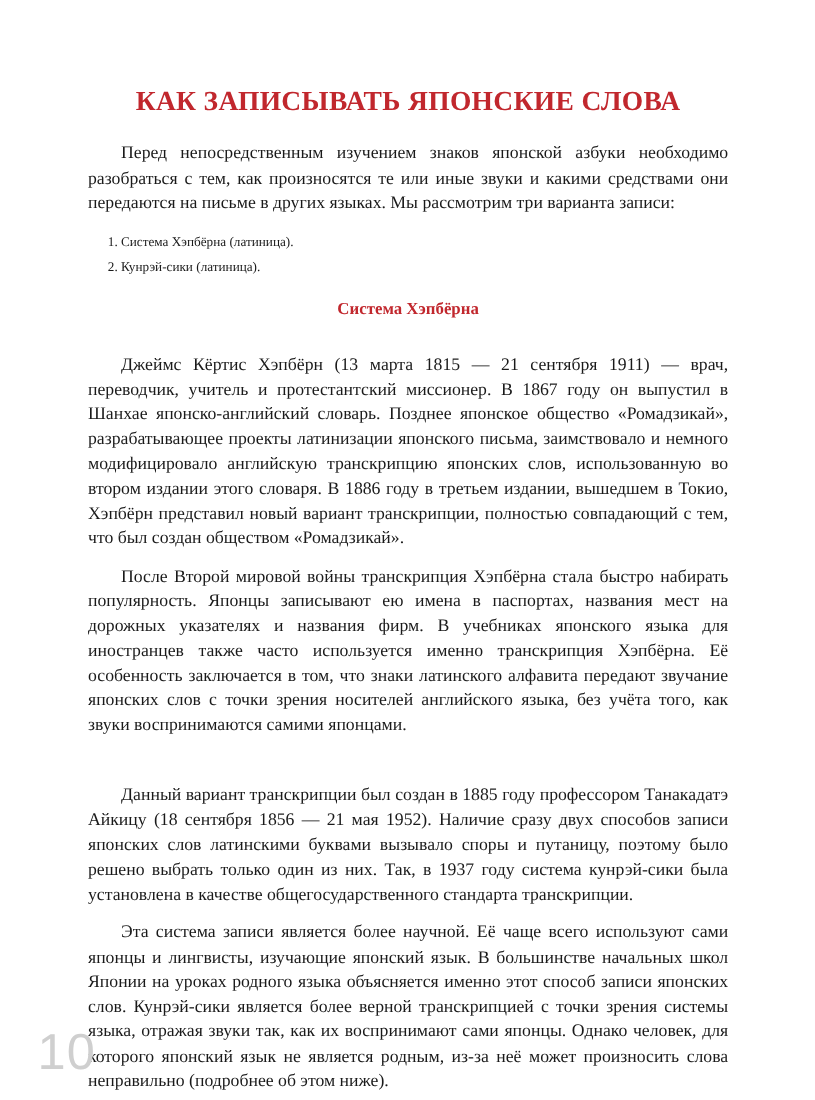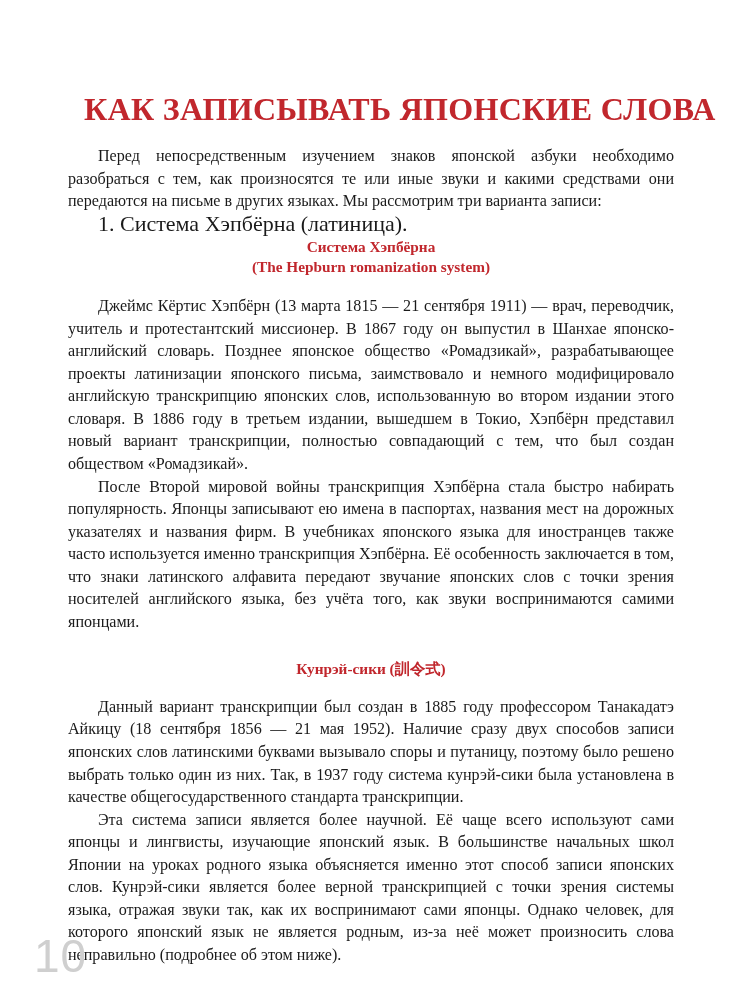--- a/index.html
+++ b/index.html
@@ -29,64 +29,64 @@
 
   .content {
     position: absolute;
     left: 68px;
     top: 0;
     width: 606px;   
   }
 
   
   .page-title {
-    margin: 16px;
+    margin: 0;
     padding-top: 78px;
     text-align: center;
     color: #C1272D;
     font-family: "Liberation Serif", "DejaVu Serif", serif;
     font-weight: bold;
-    font-size: 32px;
+    font-size: 25px;
     line-height: 30px;
     letter-spacing: 0.3px;
   }
   .page-title .tline { display: block; white-space: nowrap; }
 
   
   p.body {
-    margin: 0;
+    margin: 12px;
     text-align: justify;
     text-justify: inter-word;
     font-size: 16.1px;
     line-height: 22.55px;
     hyphens: manual;
   }
   p.body.indent { text-indent: 30px; }
   p.body.first { margin-top: 21px; }
 
   .list-item {
     margin: 0;
     text-indent: 30px;
-    font-size: 22px;
+    font-size: 12px;
     line-height: 22.55px;
     text-align: left;
   }
 
   
   .subhead {
     margin: 0;
     text-align: center;
     color: #C1272D;
     font-family: "Liberation Serif", "DejaVu Serif", serif;
     font-weight: bold;
     font-size: 15.3px;
     line-height: 19.5px;
   }
   .subhead .sline { display: block; }
-  .subhead.hepburn { margin-top: 2px; }
+  .subhead.hepburn { margin-top: 17px; }
   .subhead.kunrei  { margin-top: 26px; }
 
   .gap-after-head { height: 19px; }
   .gap-after-head.small { height: 17px; }
 
   
   .folio {
     position: absolute;
     left: 34px;
     top: 936px;
@@ -105,32 +105,29 @@
 
   <div class="content">
 
     <h1 class="page-title">
       <span class="tline">КАК ЗАПИСЫВАТЬ ЯПОНСКИЕ СЛОВА</span>
     </h1>
 
     <p class="body indent first">Перед непосредственным изучением знаков японской азбуки необходимо разобраться с тем, как произносятся те или иные звуки и какими средствами они передаются на письме в других языках. Мы рассмотрим три варианта записи:</p>
 
     <p class="list-item">1. Система Хэпбёрна (латиница).</p>
+    <p class="list-item">2. Кунрэй-сики (латиница).</p>
 
     <h2 class="subhead hepburn">
       <span class="sline">Система Хэпбёрна</span>
-      <span class="sline">(The Hepburn romanization system)</span>
     </h2>
     <div class="gap-after-head"></div>
     <p class="body indent">Джеймс Кёртис Хэпбёрн (13 марта 1815 — 21 сентября 1911) — врач, переводчик, учитель и протестантский миссионер. В 1867 году он выпустил в Шанхае японско-английский словарь. Позднее японское общество «Ромадзикай», разрабатывающее проекты латинизации японского письма, заимствовало и немного модифицировало английскую транскрипцию японских слов, использованную во втором издании этого словаря. В 1886 году в третьем издании, вышедшем в Токио, Хэпбёрн представил новый вариант транскрипции, полностью совпадающий с тем, что был создан обществом «Ромадзикай».</p>
     <p class="body indent">После Второй мировой войны транскрипция Хэпбёрна стала быстро набирать популярность. Японцы записывают ею имена в паспортах, названия мест на дорожных указателях и названия фирм. В учебниках японского языка для иностранцев также часто используется именно транскрипция Хэпбёрна. Её особенность заключается в том, что знаки латинского алфавита передают звучание японских слов с точки зрения носителей английского языка, без учёта того, как звуки воспринимаются самими японцами.</p>
 
-    <h2 class="subhead kunrei">
-      <span class="sline">Кунрэй-сики (訓令式)</span>
-    </h2>
     <div class="gap-after-head small"></div>
     <p class="body indent">Данный вариант транскрипции был создан в 1885 году профессором Танакадатэ Айкицу (18 сентября 1856 — 21 мая 1952). Наличие сразу двух способов записи японских слов латинскими буквами вызывало споры и путаницу, поэтому было решено выбрать только один из них. Так, в 1937 году система кунрэй-сики была установлена в качестве общегосударственного стандарта транскрипции.</p>
     <p class="body indent">Эта система записи является более научной. Её чаще всего используют сами японцы и лингвисты, изучающие японский язык. В большинстве начальных школ Японии на уроках родного языка объясняется именно этот способ записи японских слов. Кунрэй-сики является более верной транскрипцией с точки зрения системы языка, отражая звуки так, как их воспринимают сами японцы. Однако человек, для которого японский язык не является родным, из-за неё может произносить слова неправильно (подробнее об этом ниже).</p>
 
   </div>
 
   <div class="folio">10</div>
 
 </div>
 

